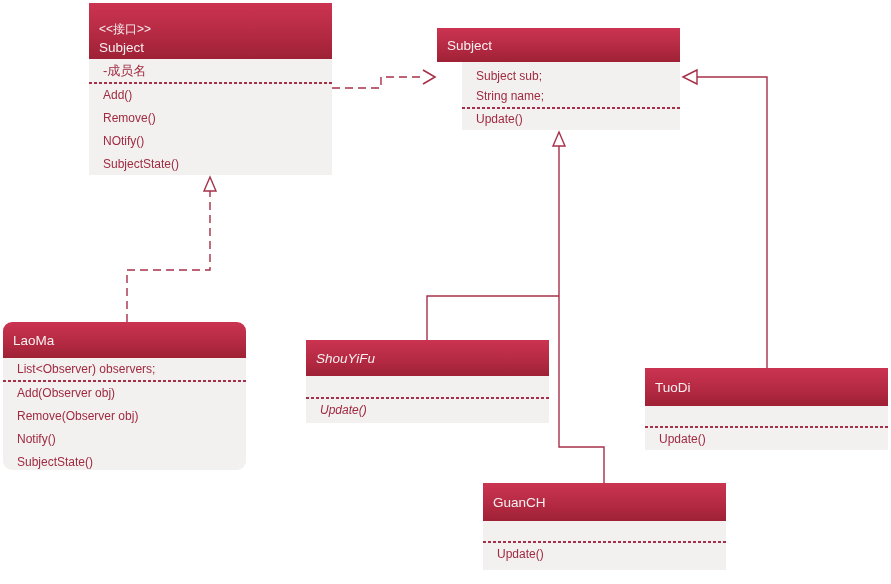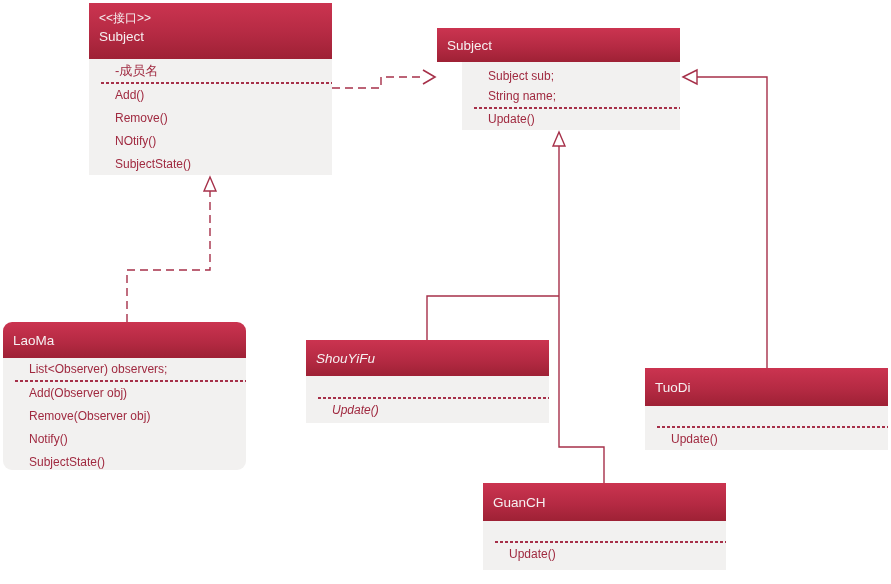--- a/index.html
+++ b/index.html
@@ -11,28 +11,28 @@
   .dash{fill:none;stroke:#a63049;stroke-width:1.4;stroke-dasharray:8 5;}
   .solid{fill:none;stroke:#a63049;stroke-width:1.4;}
   .open-arrow{fill:none;stroke:#a63049;stroke-width:1.6;}
   .hollow{fill:#ffffff;stroke:#a63049;stroke-width:1.4;}
 
   .uml-class{
     position:absolute;z-index:2;box-sizing:border-box;overflow:hidden;
   }
   .hdr{
     background:linear-gradient(180deg,#cb3450 0%,#b52a43 55%,#9e2135 100%);
-    color:#f6f0f1;box-sizing:border-box;padding:0 10px;overflow:hidden;
+    color:#f6f0f1;box-sizing:border-box;padding:11px 10px;overflow:hidden;
   }
   .stereo{font-size:12px;line-height:16px;padding-top:7px;}
   .cname{font-size:13.5px;line-height:22px;}
   .hdr.single{display:flex;align-items:center;}
   .hdr.single .cname{padding:0;line-height:normal;}
   .bod{
-    background:#f2f1f0;box-sizing:border-box;overflow:hidden;padding-left:12px;
+    background:#f2f1f0;box-sizing:border-box;overflow:hidden;
   }
   .mem{
     color:#a02a40;font-size:12px;height:23px;line-height:23px;
     padding:0 14px;white-space:nowrap;overflow:hidden;
   }
   .attr-cn{font-size:13px;}
   .attrs{overflow:hidden;}
   .sep{
     height:2px;width:100%;
     background:repeating-linear-gradient(90deg,#a63049 0 3px,transparent 3px 5px);

